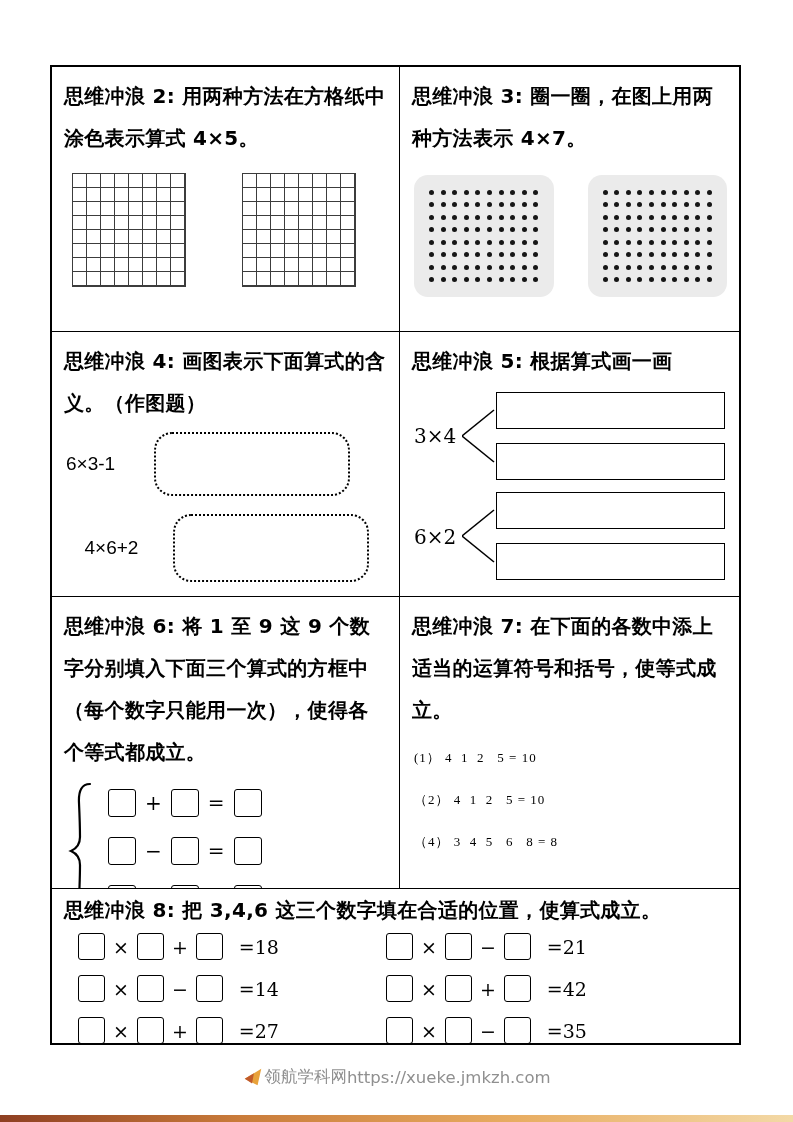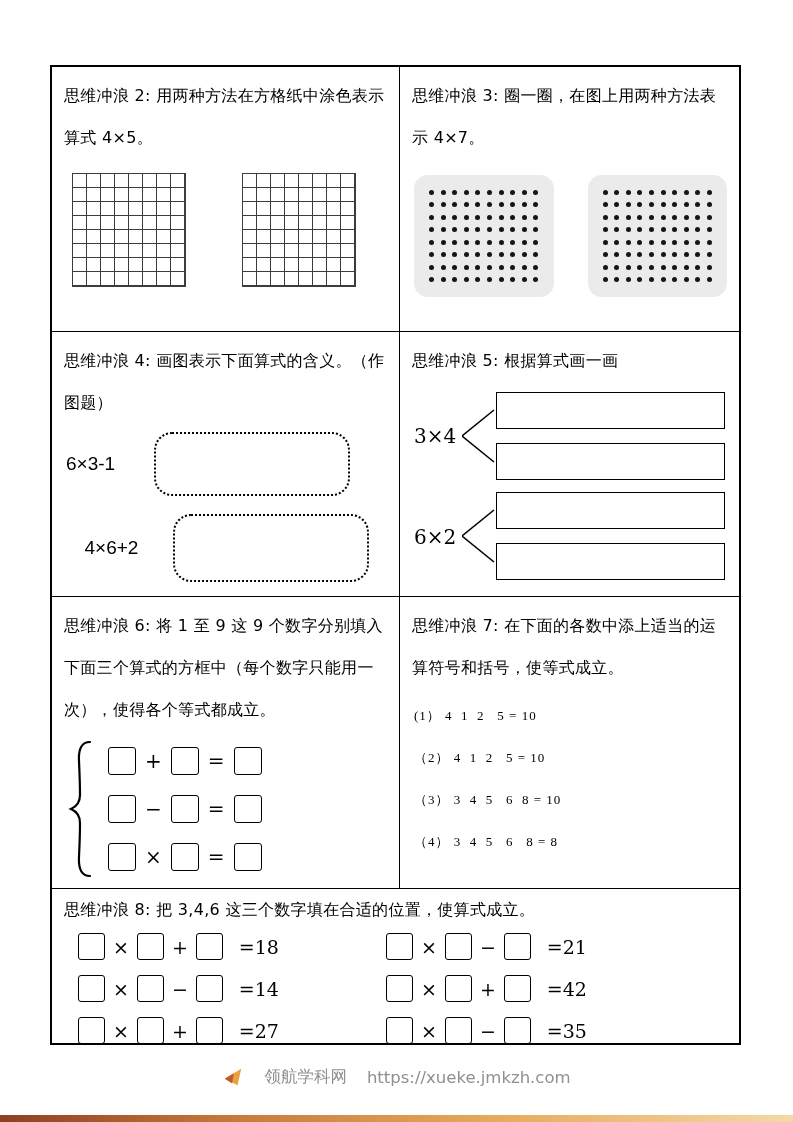--- a/index.html
+++ b/index.html
@@ -25,22 +25,22 @@
     border-right:1.5px solid #000;
     border-bottom:1.5px solid #000;
     padding:8px 12px;
     position:relative;
     overflow:hidden;
   }
   .cell.last-col { border-right:none; }
   .cell.row4 { grid-column:1 / 3; border-bottom:none; padding-top:6px; }
 
   .ptitle {
-    font-weight:400;
-    font-size:16px;
+    font-weight:700;
+    font-size:20px;
     line-height:42px;
     letter-spacing:.3px;
   }
   .row4 .ptitle { line-height:30px; }
 
   
   .grids-row { display:flex; gap:56px; margin-top:14px; padding-left:8px; }
   .grid-paper {
     border:1px solid #3c3c3c;
     background-image:
@@ -115,21 +115,21 @@
   .c8-col { display:flex; flex-direction:column; gap:15px; }
   .c8-col.left  { margin-left:14px; width:300px; flex:0 0 300px; }
   .c8-col.right { margin-left:8px; }
   .c8-eq { display:flex; align-items:center; gap:8px; font-family:"DejaVu Serif", serif; font-size:19px; }
   .sbox { width:27px; height:27px; border:1.5px solid #000; border-radius:3px; background:#fff; display:inline-block; }
   .res { margin-left:8px; }
 
   
   .footer {
     position:absolute; left:0; right:0; top:1064px; height:26px;
-    display:flex; align-items:center; justify-content:center; gap:20px;
+    display:flex; align-items:center; justify-content:center; gap:0;
     color:#8f8f8f; font-size:16.5px;
   }
   .logo { width:22px; height:22px; flex:0 0 22px; }
   .bottombar {
     position:absolute; left:0; right:0; bottom:0; height:7px;
     background:linear-gradient(90deg,#8e3f22,#c97b3a 30%,#e8ad62 65%,#f3d9a6);
   }
 </style>
 </head>
 <body>
@@ -384,21 +384,20 @@
         </div>
       </div>
     </div>
   </div>
 
   <div class="cell last-col">
     <div class="ptitle">思维冲浪 7: 在下面的各数中添上适当的运算符号和括号，使等式成立。</div>
     <div class="c7-lines">
       <div class="c7-line">(1） 4  1  2   5 = 10</div>
       <div class="c7-line">（2） 4  1  2   5 = 10</div>
-      <div class="c7-line">（3） 3  4  5   6  8 = 10</div>
       <div class="c7-line">（4） 3  4  5   6   8 = 8</div>
     </div>
   </div>
 
   <div class="cell row4 last-col">
     <div class="ptitle">思维冲浪 8: 把 3,4,6 这三个数字填在合适的位置，使算式成立。</div>
     <div class="c8-body">
 
       <div class="c8-col left">
         <div class="c8-eq">

